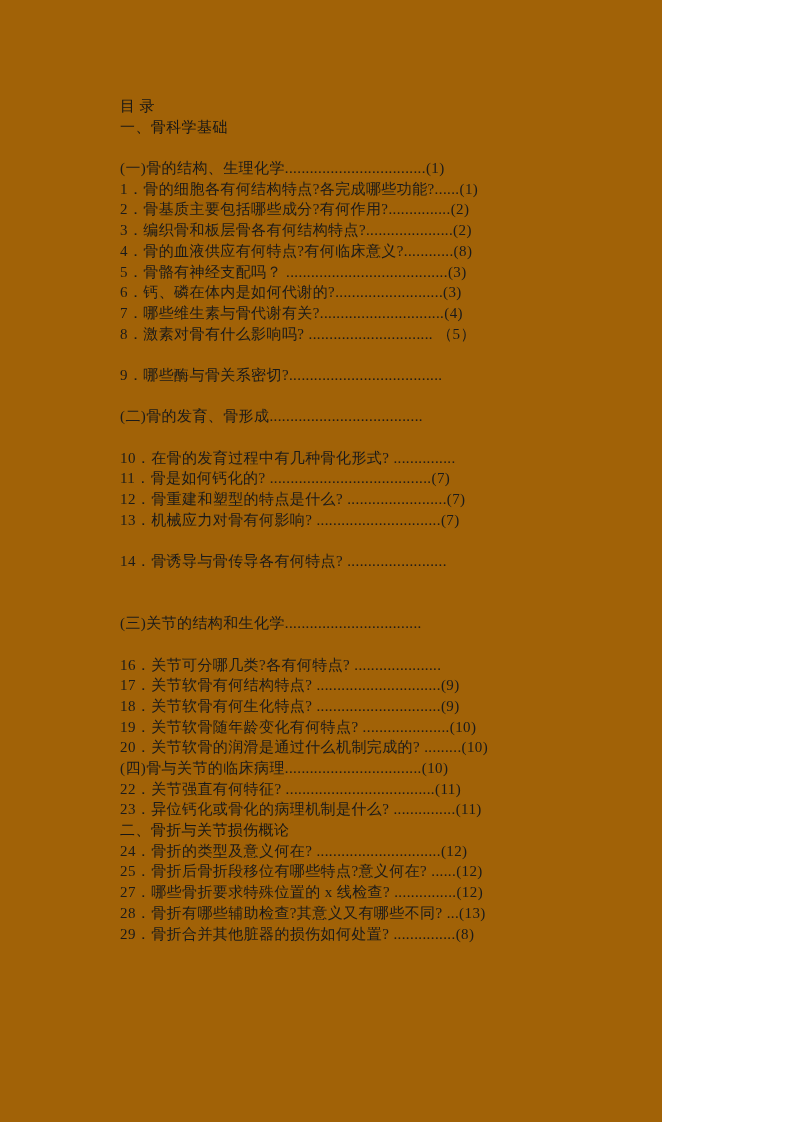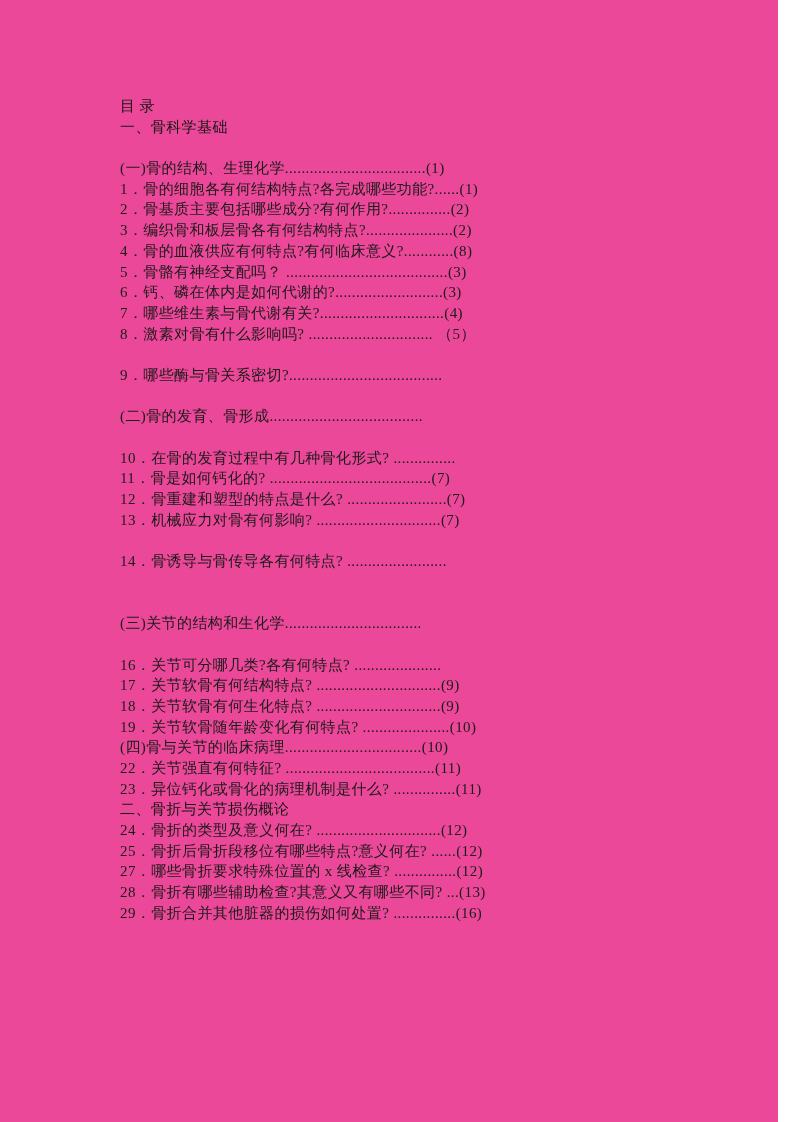--- a/index.html
+++ b/index.html
@@ -10,23 +10,23 @@
   body {
     width: 793px;
     height: 1122px;
     overflow: hidden;
     position: relative;
   }
   .page {
     position: absolute;
     left: 0;
     top: 0;
-    width: 778px;
+    width: 662px;
     height: 1122px;
-    background: #ec4899;
+    background: #a16207;
   }
   .toc {
     position: absolute;
     left: 120px;
     top: 96px;
     width: 620px;
     font-family: "Liberation Serif", "DejaVu Serif", serif;
     font-size: 15px;
     color: #1a1a1a;
     letter-spacing: 0.4px;
@@ -74,23 +74,24 @@
       <div class="line blank"></div>
       <div class="line item">14．骨诱导与骨传导各有何特点? ........................</div>
       <div class="line blank"></div>
       <div class="line blank"></div>
       <div class="line section">(三)关节的结构和生化学.................................</div>
       <div class="line blank"></div>
       <div class="line item">16．关节可分哪几类?各有何特点? .....................</div>
       <div class="line item">17．关节软骨有何结构特点? ..............................(9)</div>
       <div class="line item">18．关节软骨有何生化特点? ..............................(9)</div>
       <div class="line item">19．关节软骨随年龄变化有何特点? .....................(10)</div>
+      <div class="line item">20．关节软骨的润滑是通过什么机制完成的? .........(10)</div>
       <div class="line section">(四)骨与关节的临床病理.................................(10)</div>
       <div class="line item">22．关节强直有何特征? ....................................(11)</div>
       <div class="line item">23．异位钙化或骨化的病理机制是什么? ...............(11)</div>
       <div class="line chapter">二、骨折与关节损伤概论</div>
       <div class="line item">24．骨折的类型及意义何在? ..............................(12)</div>
       <div class="line item">25．骨折后骨折段移位有哪些特点?意义何在? ......(12)</div>
       <div class="line item">27．哪些骨折要求特殊位置的 x 线检查? ...............(12)</div>
       <div class="line item">28．骨折有哪些辅助检查?其意义又有哪些不同? ...(13)</div>
-      <div class="line item">29．骨折合并其他脏器的损伤如何处置? ...............(16)</div>
+      <div class="line item">29．骨折合并其他脏器的损伤如何处置? ...............(8)</div>
     </div>
 </div>
 
 </body></html>

